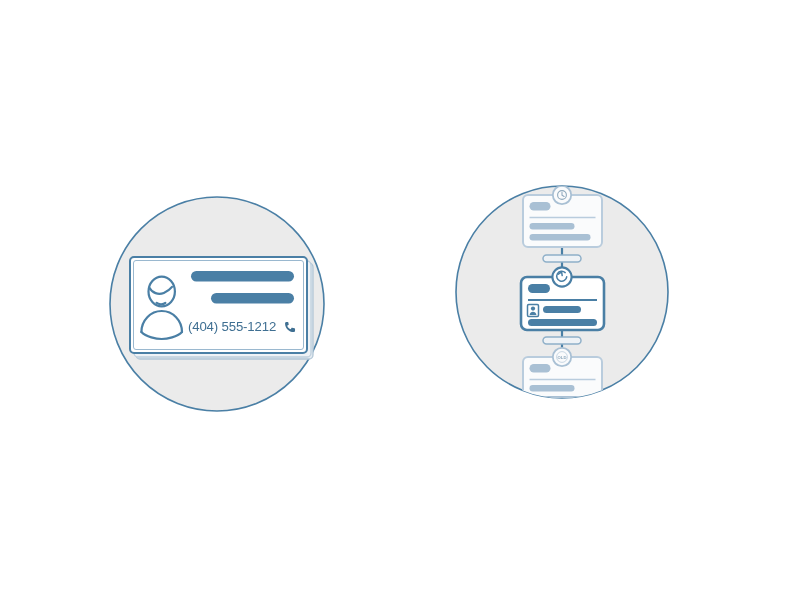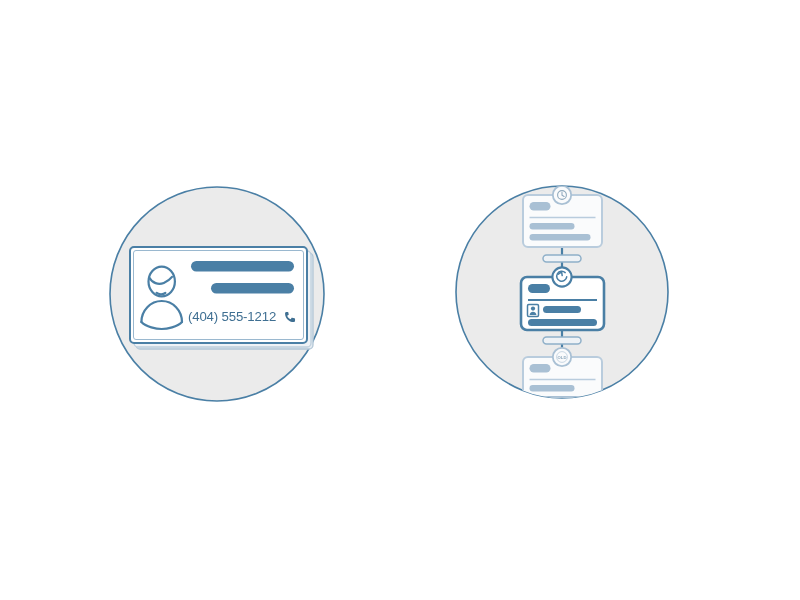--- a/index.html
+++ b/index.html
@@ -16,21 +16,21 @@
   #stage {
     position: relative;
     width: 800px;
     height: 600px;
   }
   .illustration {
     position: absolute;
   }
   #illo-contact-card {
     left: 108px;
-    top: 185px;
+    top: 195px;
     width: 218px;
     height: 218px;
   }
   #illo-version-history {
     left: 455px;
     top: 180px;
     width: 215px;
     height: 225px;
   }
   svg {

